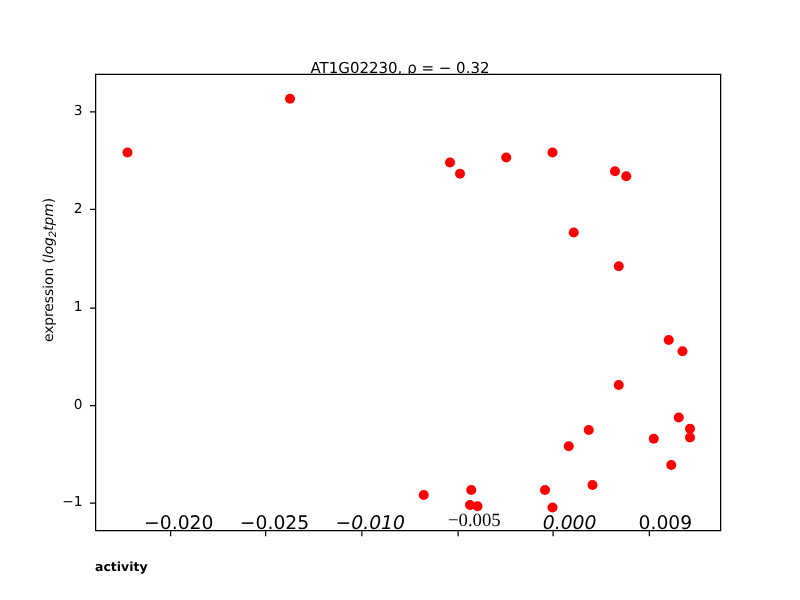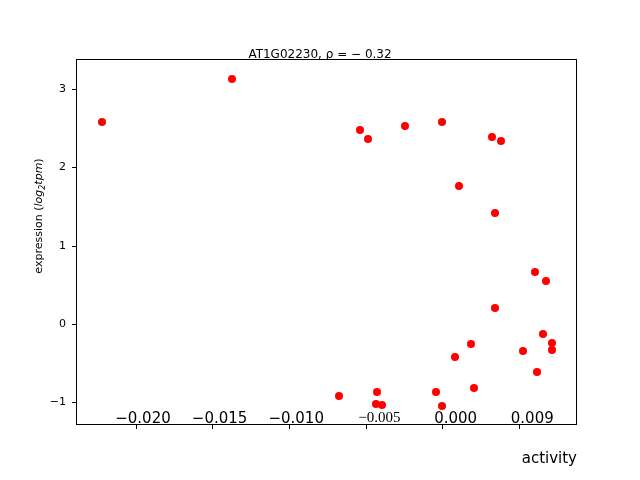--- a/index.html
+++ b/index.html
@@ -88,23 +88,24 @@
     text-align: right;
     margin-top: -7px;
     font-size: 11px;
     color: #000000;
   }
   #xlabel {
     position: absolute;
     left: 76px;
     top: 449px;
     width: 501px;
-    text-align: right;
-    font-size: 15px;
+    text-align: left;
+    font-size: 10px;
     color: #000000;
+    font-weight: bold;
   }
   #ylabel {
     position: absolute;
     left: -160px;
     top: 208px;
     width: 400px;
     text-align: center;
     font-size: 11px;
     color: #000000;
     transform: rotate(-90deg);
@@ -152,27 +153,27 @@
         <div class="point" style="left: 468.83px; top: 221.01px;"></div>
         <div class="point" style="left: 474.95px; top: 282.93px;"></div>
         <div class="point" style="left: 474.95px; top: 289.98px;"></div>
       </div>
   </div>
 
   <div id="xaxis-ticks">
       <div class="xtick" style="left: 135.75px;"></div>
       <div class="xticklabel" style="left: 135.75px;">−0.020</div>
       <div class="xtick" style="left: 212.36px;"></div>
-      <div class="xticklabel" style="left: 212.36px;">−0.015</div>
+      <div class="xticklabel" style="left: 212.36px;">−0.025</div>
       <div class="xtick" style="left: 288.96px;"></div>
-      <div class="xticklabel" style="left: 288.96px;">−0.010</div>
+      <div class="xticklabel" style="left: 288.96px; font-style: italic;">−0.010</div>
       <div class="xtick" style="left: 365.57px;"></div>
       <div class="xticklabel" style="left: 365.57px; font-family: Liberation Serif, serif;">−0.005</div>
       <div class="xtick" style="left: 442.17px;"></div>
-      <div class="xticklabel" style="left: 442.17px;">0.000</div>
+      <div class="xticklabel" style="left: 442.17px; font-style: italic;">0.000</div>
       <div class="xtick" style="left: 518.78px;"></div>
       <div class="xticklabel" style="left: 518.78px;">0.009</div>
     </div>
   <div id="yaxis-ticks">
       <div class="ytick" style="top: 402.27px;"></div>
       <div class="yticklabel" style="top: 402.27px;">−1</div>
       <div class="ytick" style="top: 323.9px;"></div>
       <div class="yticklabel" style="top: 323.9px;">0</div>
       <div class="ytick" style="top: 245.53px;"></div>
       <div class="yticklabel" style="top: 245.53px;">1</div>

